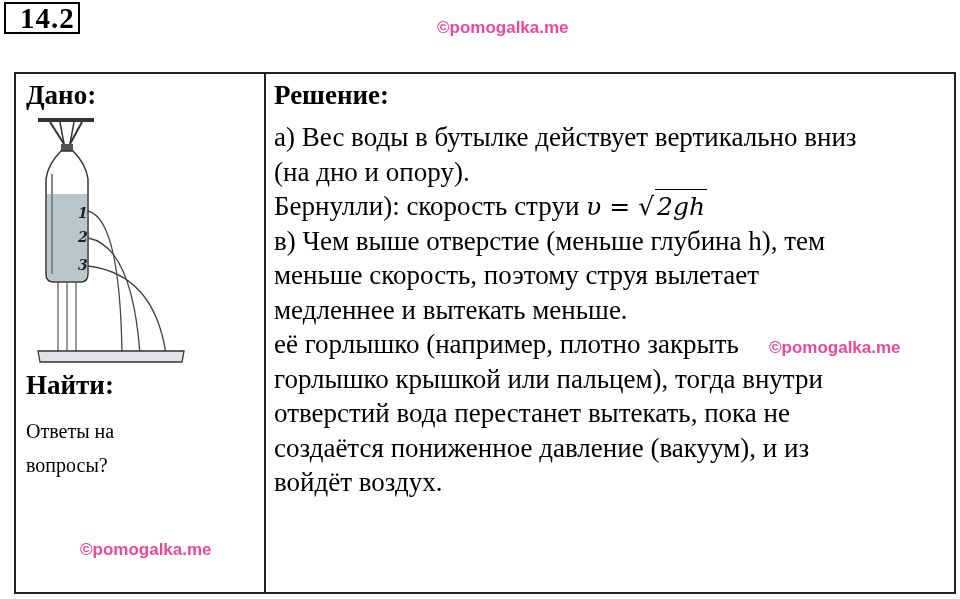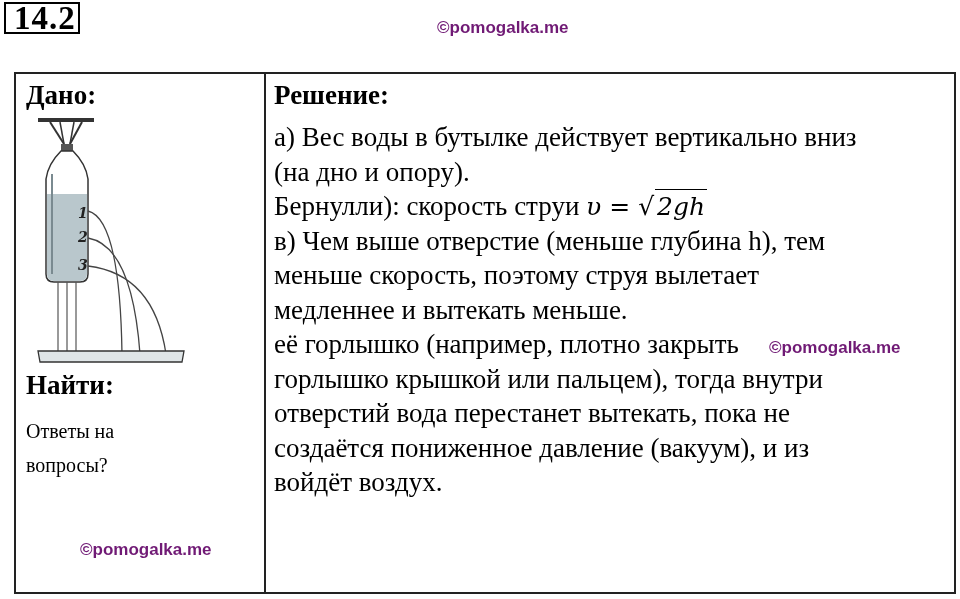--- a/index.html
+++ b/index.html
@@ -1,19 +1,19 @@
 <!DOCTYPE html>
 <html><head>
 <meta charset="utf-8">
 <style>
   html, body { margin:0; padding:0; background:#ffffff; }
   body { width:960px; height:599px; position:relative; overflow:hidden; color:#000; font-family:"Liberation Serif", serif; }
   .num-box { position:absolute; left:4px; top:2px; width:76px; height:32px; border:2px solid #000; box-sizing:border-box;
-    font-family:"Liberation Serif", serif; font-weight:bold; font-size:33px; line-height:28px; padding-left:8px; letter-spacing:1px; }
-  .wm { position:absolute; font-family:"Liberation Sans", sans-serif; font-weight:bold; font-size:17px; color:#701a75; }
+    font-family:"Liberation Serif", serif; font-weight:bold; font-size:29px; line-height:28px; padding-left:14px; letter-spacing:1px; }
+  .wm { position:absolute; font-family:"Liberation Sans", sans-serif; font-weight:bold; font-size:17px; color:#ec4899; }
   .wm-top { left:437px; top:18px; }
   .wm-mid { left:769px; top:338px; }
   .wm-left { left:80px; top:540px; }
   .table { position:absolute; left:14px; top:72px; width:942px; height:522px; border:2px solid #222; box-sizing:border-box; }
   .col-divider { position:absolute; left:248px; top:0; bottom:0; width:2px; background:#222; }
   .left-col { position:absolute; left:0; top:0; width:248px; height:100%; }
   .right-col { position:absolute; left:258px; top:0; right:6px; height:100%; }
   .heading { font-weight:bold; font-size:27px; position:absolute; }
   .given-h { left:10px; top:6px; }
   .find-h { left:10px; top:296px; }

